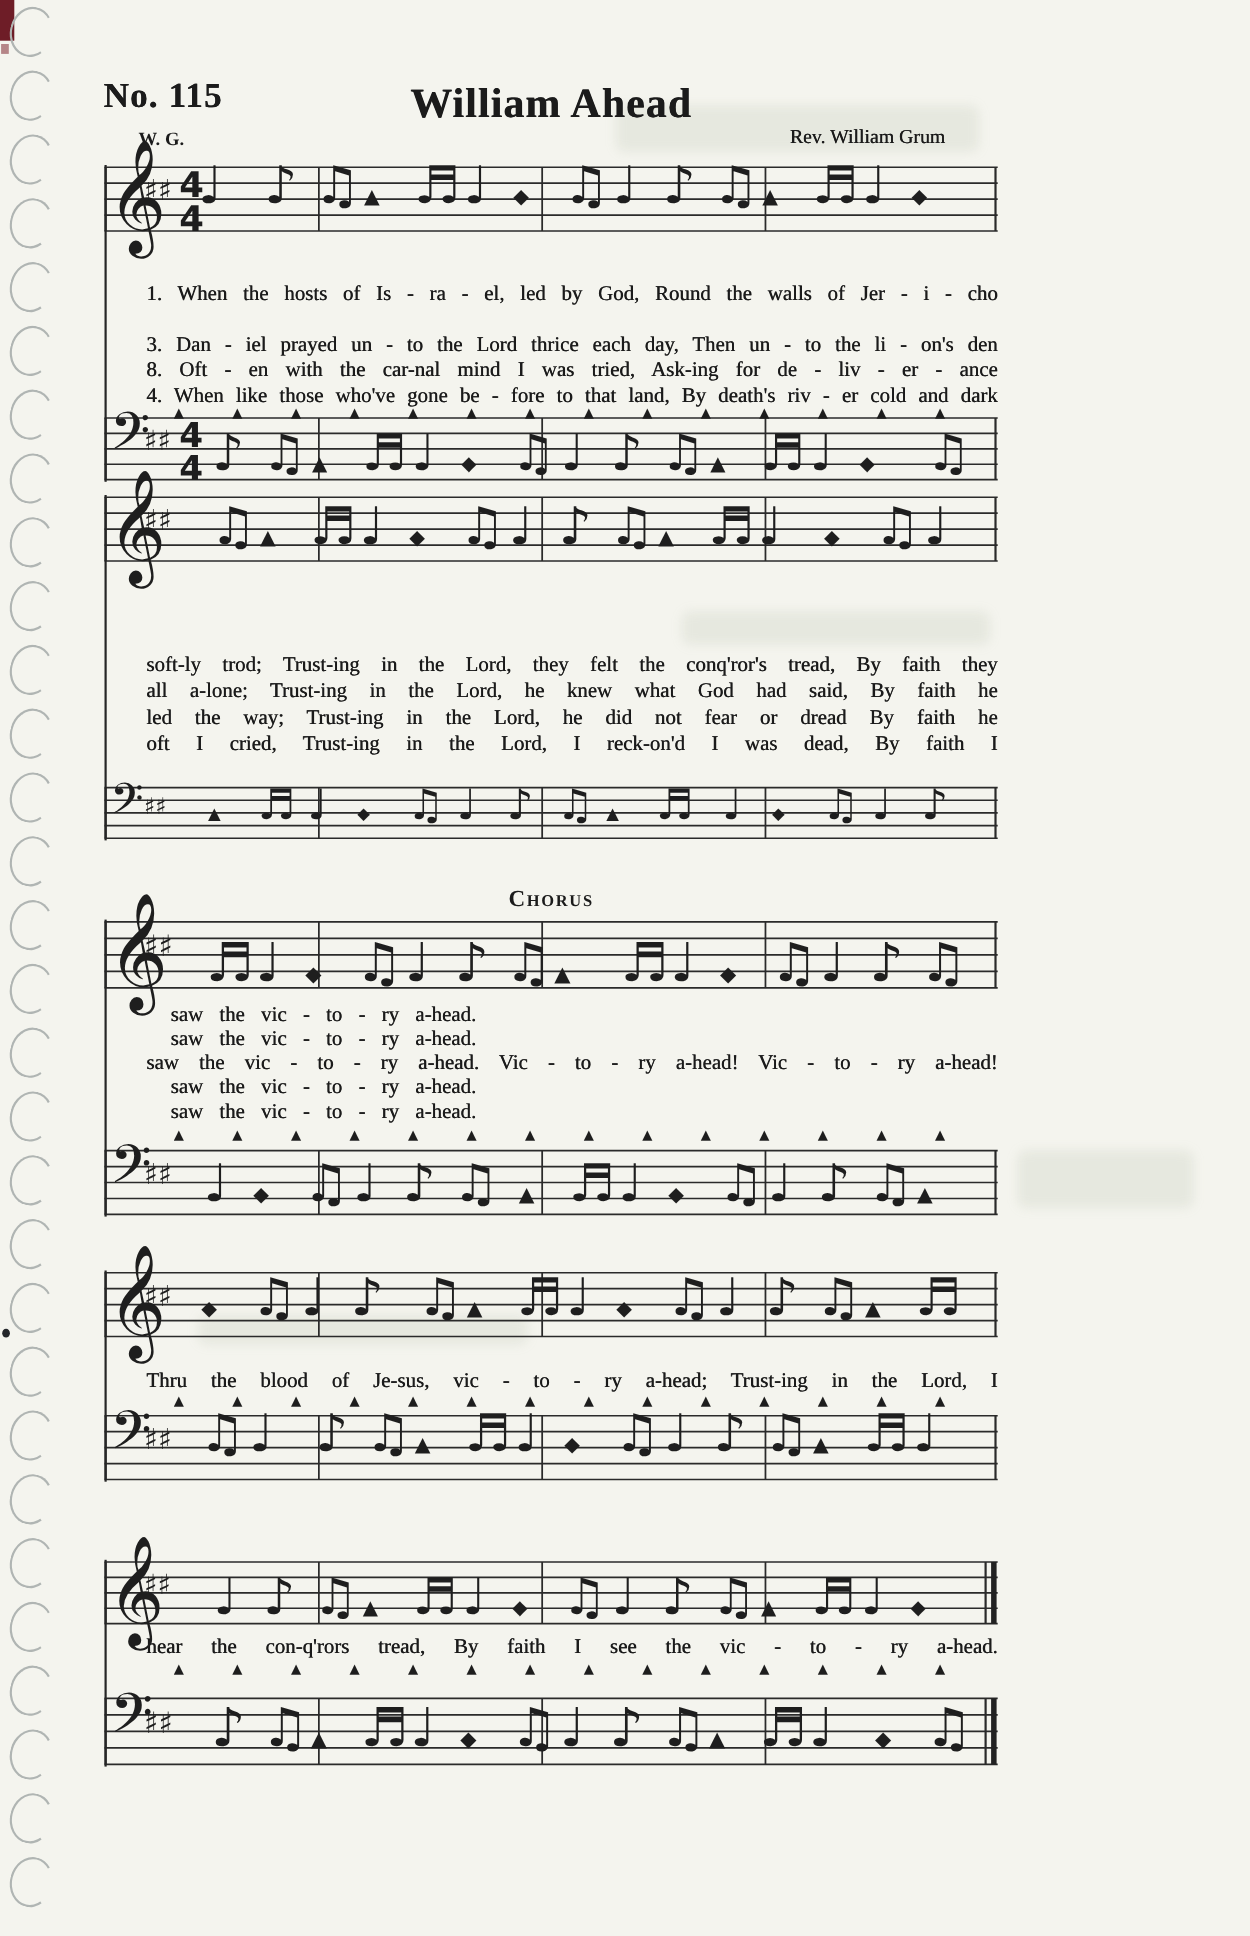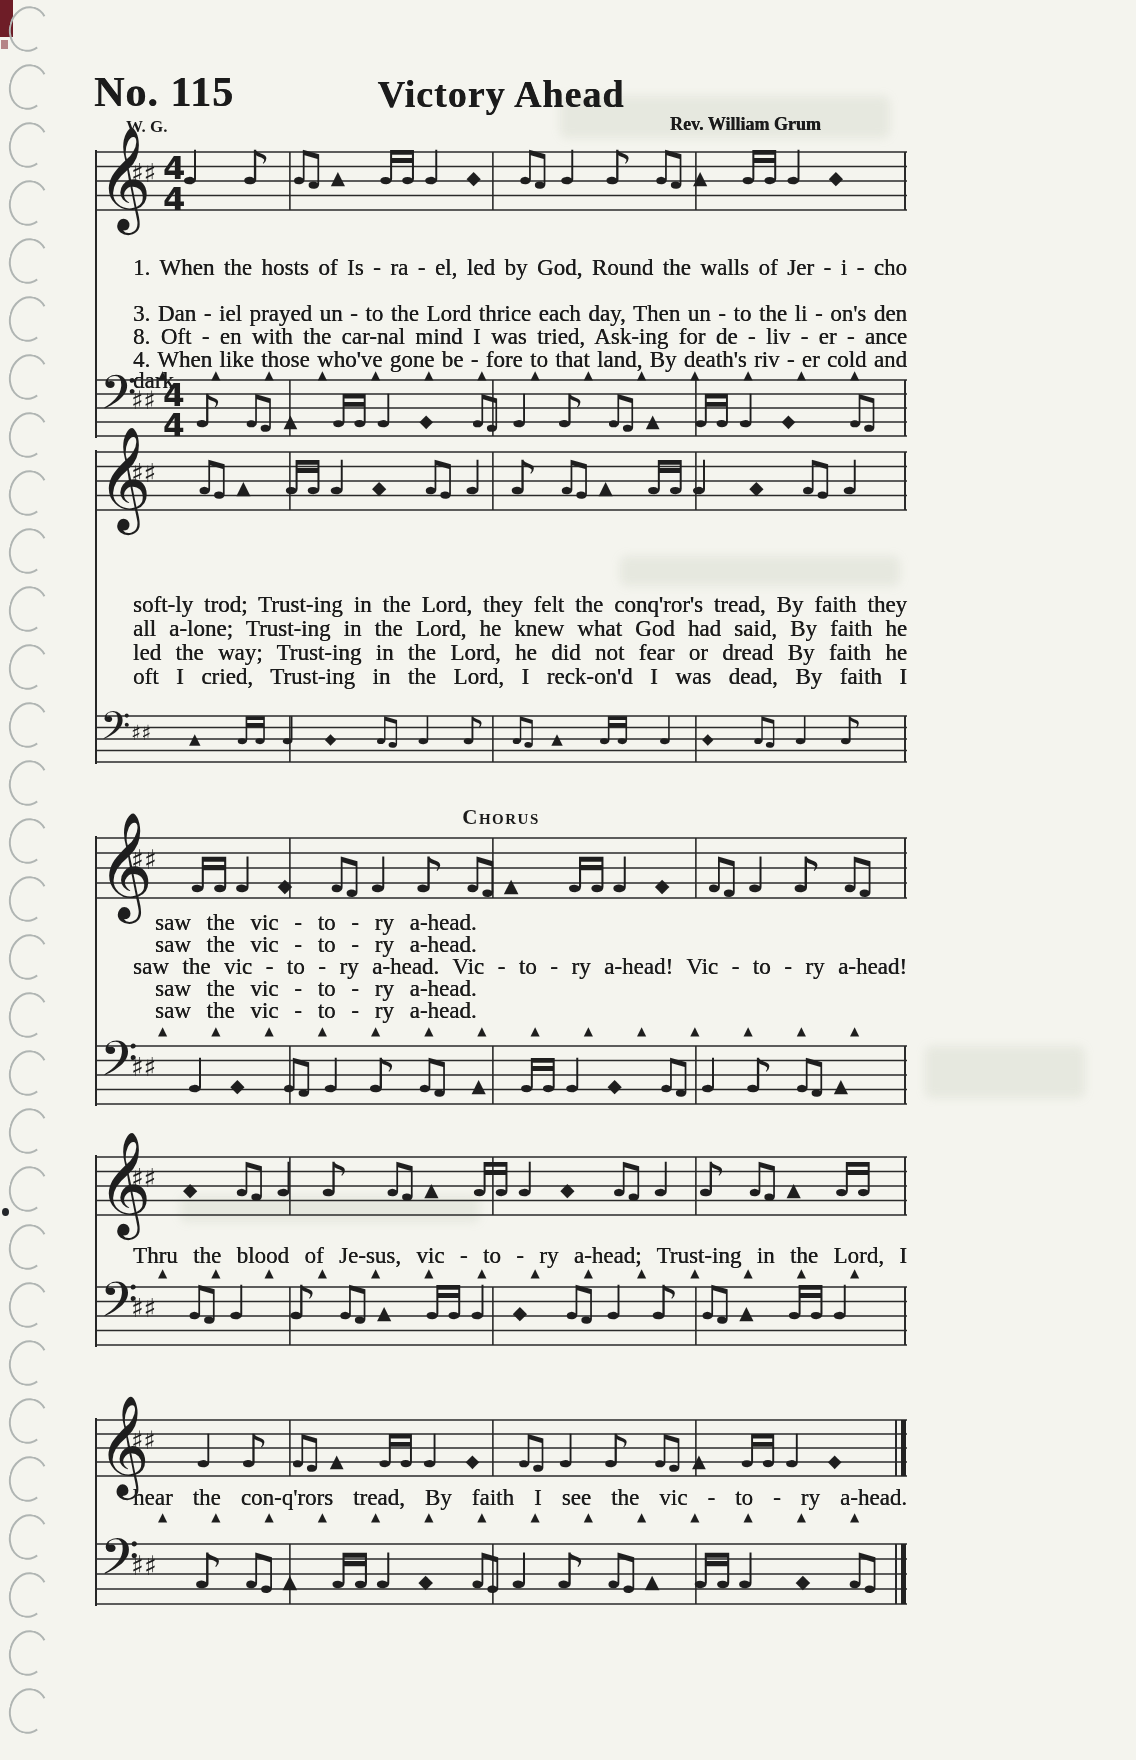--- a/index.html
+++ b/index.html
@@ -15,26 +15,26 @@
     border:2.5px solid #b0b5b3;border-radius:50%;
     border-right-color:rgba(244,244,238,0);
     transform:rotate(13deg);
   }
   
   .corner-mark{position:absolute;left:0;top:0;width:13px;height:37px;background:#6e1d27}
   .corner-mark2{position:absolute;left:1px;top:40px;width:7px;height:9px;background:#8a3a42;opacity:.6}
   .edge-dot{position:absolute;left:2px;top:1208px;width:7px;height:8px;background:#23262a;border-radius:50%}
   .stain{position:absolute;background:rgba(148,162,136,.14);filter:blur(5px);border-radius:8px;pointer-events:none}
   
-  .hymn-no{position:absolute;left:94px;top:68px;font-size:42px;font-weight:bold;letter-spacing:1px;text-shadow:.4px 0 currentColor}
+  .hymn-no{position:absolute;left:94px;top:68px;font-size:32px;font-weight:bold;letter-spacing:1px;text-shadow:.4px 0 currentColor}
   .hymn-title{position:absolute;left:95px;width:812px;top:72px;margin:0;text-align:center;font-size:38px;font-weight:bold;letter-spacing:1px;text-shadow:.4px 0 currentColor}
   .wg{position:absolute;left:126px;top:117px;font-size:17px;font-weight:bold}
-  .composer{position:absolute;left:670px;top:114px;font-size:18px;font-weight:bold;text-shadow:.3px 0 currentColor}
+  .composer{position:absolute;left:718px;top:114px;font-size:18px;font-weight:normal;text-shadow:.3px 0 currentColor}
   
-  .lyr{position:absolute;font-size:23px;line-height:21px;text-shadow:.35px 0 currentColor}
+  .lyr{position:absolute;font-size:19px;line-height:21px;text-shadow:.35px 0 currentColor}
   .j{left:133px;width:774px;text-align:justify;text-align-last:justify}
   .c-short{left:155px;word-spacing:10px;white-space:nowrap}
   .chorus-label{position:absolute;left:95px;width:812px;top:805px;text-align:center;font-variant:small-caps;font-weight:bold;font-size:21px;letter-spacing:1.5px}
   
   .staff{position:absolute;left:95px;width:812px}
   .staff svg{display:block;overflow:visible}
   .staff text{fill:#1e1e1e;font-family:"DejaVu Sans",sans-serif}
   .sysline{position:absolute;left:95px;width:2px;background:#262626}
   .accents{position:absolute;left:158px;width:752px;height:16px;overflow:hidden;font-size:12px;letter-spacing:44px;color:#1d1d1d;font-family:"DejaVu Sans",sans-serif}
 </style>
@@ -46,21 +46,21 @@
   <div class="corner-mark"></div>
   <div class="corner-mark2"></div>
   <div class="edge-dot"></div>
 
   <div class="stain" style="left:560px;top:96px;width:330px;height:42px"></div>
   <div class="stain" style="left:620px;top:556px;width:280px;height:30px"></div>
   <div class="stain" style="left:925px;top:1046px;width:160px;height:52px"></div>
   <div class="stain" style="left:180px;top:1196px;width:300px;height:26px"></div>
 
   <div class="hymn-no">No. 115</div>
-  <h1 class="hymn-title">Victory Ahead</h1>
+  <h1 class="hymn-title">William Ahead</h1>
   <div class="wg">W. G.</div>
   <div class="composer">Rev. William Grum</div>
 
   <div class="lyr j" style="top:257px">1. When the hosts of Is - ra - el, led by God, Round the walls of Jer - i - cho</div>
   <div class="lyr j" style="top:303px">3. Dan - iel prayed un - to the Lord thrice each day, Then un - to the li - on's den</div>
   <div class="lyr j" style="top:326px">8. Oft - en with the car-nal mind I was tried, Ask-ing for de - liv - er - ance</div>
   <div class="lyr j" style="top:349px">4. When like those who've gone be - fore to that land, By death's riv - er cold and dark</div>
 
   <div class="lyr j" style="top:594px">soft-ly trod; Trust-ing in the Lord, they felt the conq'ror's tread, By faith they</div>
   <div class="lyr j" style="top:618px">all a-lone; Trust-ing in the Lord, he knew what God had said, By faith he</div>

